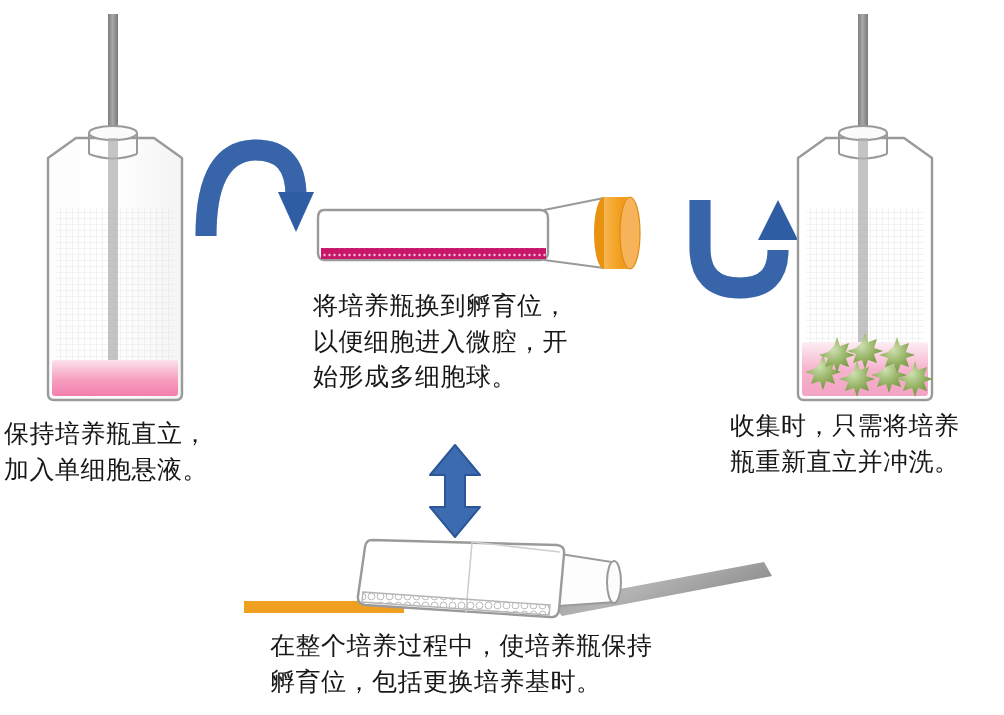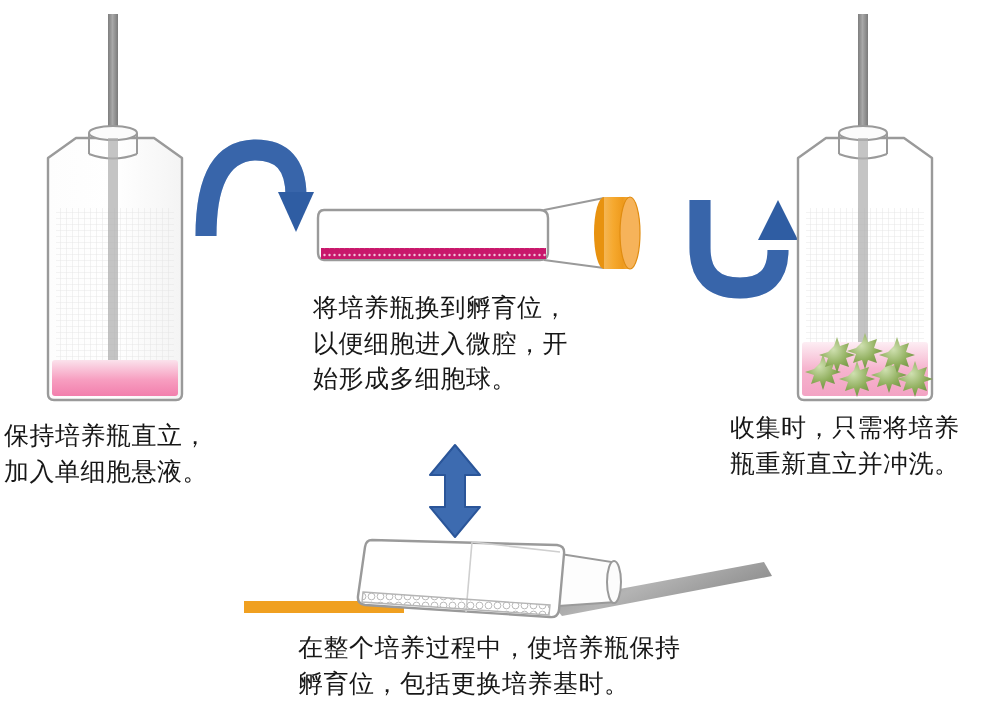--- a/index.html
+++ b/index.html
@@ -8,30 +8,30 @@
     background:#ffffff;
     font-family:"Liberation Serif","DejaVu Serif",serif;
     position:relative;overflow:hidden;
     color:#1a1a1a;
   }
   .stage{position:absolute;inset:0;}
   .art{position:absolute;}
   .cap{
     position:absolute;
     white-space:pre-line;
-    font-family:Liberation Serif, serif;
+    font-family:Liberation Mono, monospace;
     font-size:25px;
     line-height:1.42;
     letter-spacing:0.5px;
     color:#171717;
   }
   #cap-left{left:4px;top:418px;width:280px;}
   #cap-mid{left:313px;top:290px;width:330px;}
   #cap-right{left:730px;top:410px;width:278px;}
-  #cap-bottom{left:298px;top:630px;width:470px;}
+  #cap-bottom{left:270px;top:630px;width:470px;}
 </style>
 </head>
 <body>
 
 <div class="stage">
 
   <svg class="art" style="left:36px;top:8px;" width="200" height="400" viewBox="0 0 200 400">
     <defs>
       <linearGradient id="pipeL" x1="0" y1="0" x2="1" y2="0">
         <stop offset="0%" stop-color="#7e7e7e"></stop>

